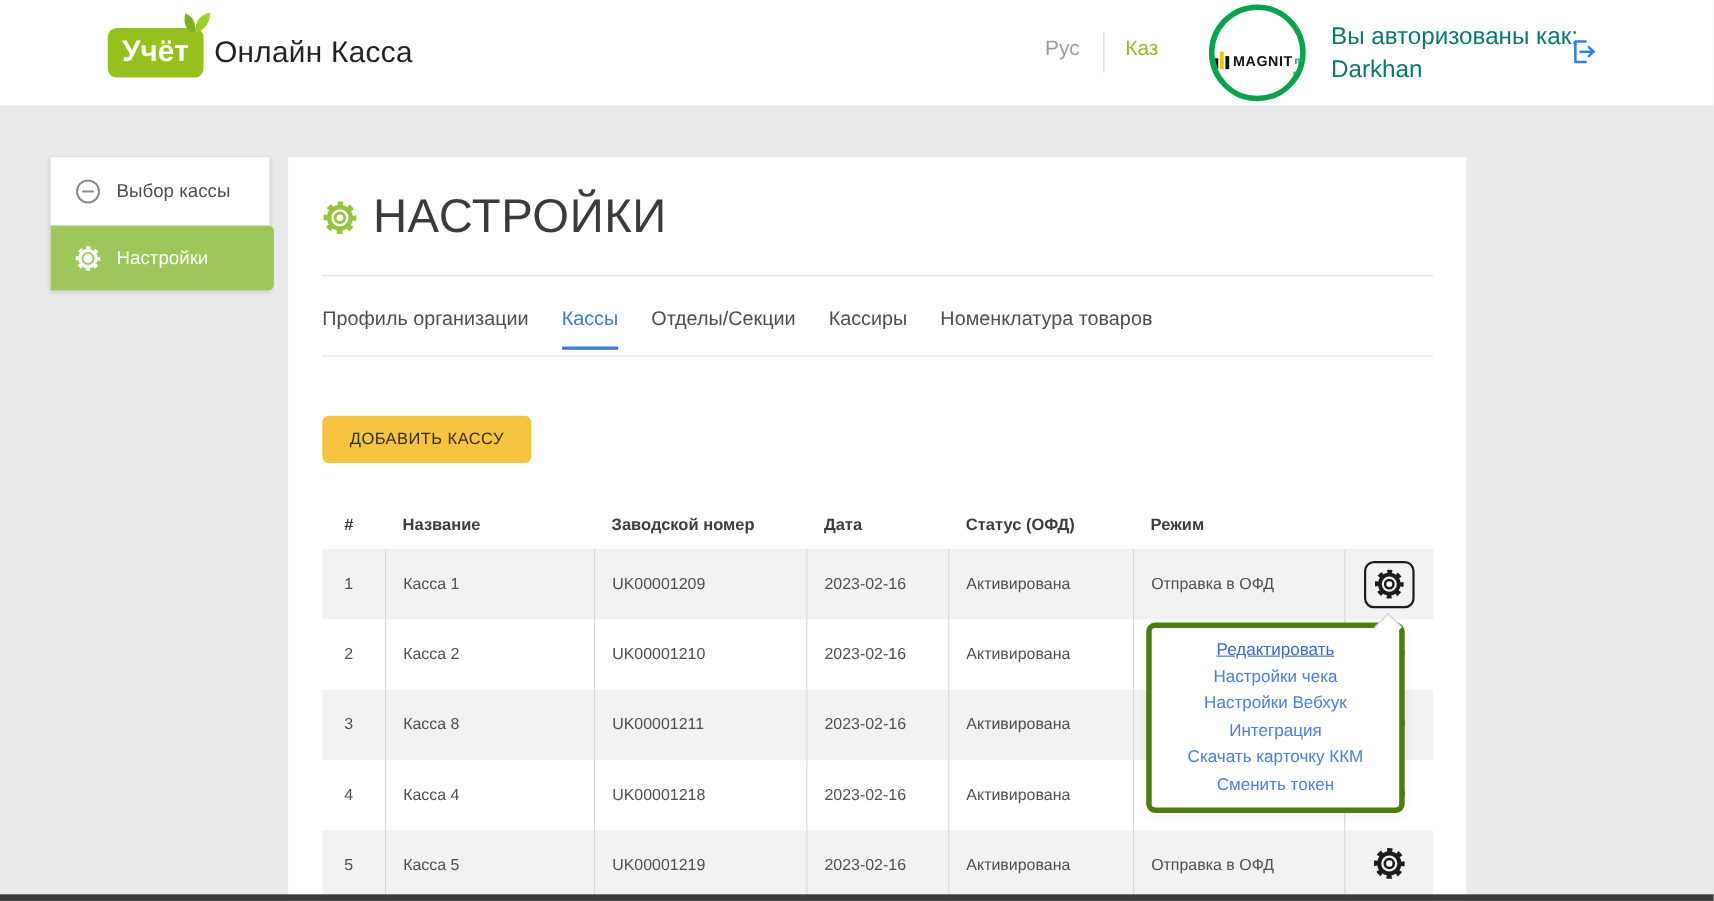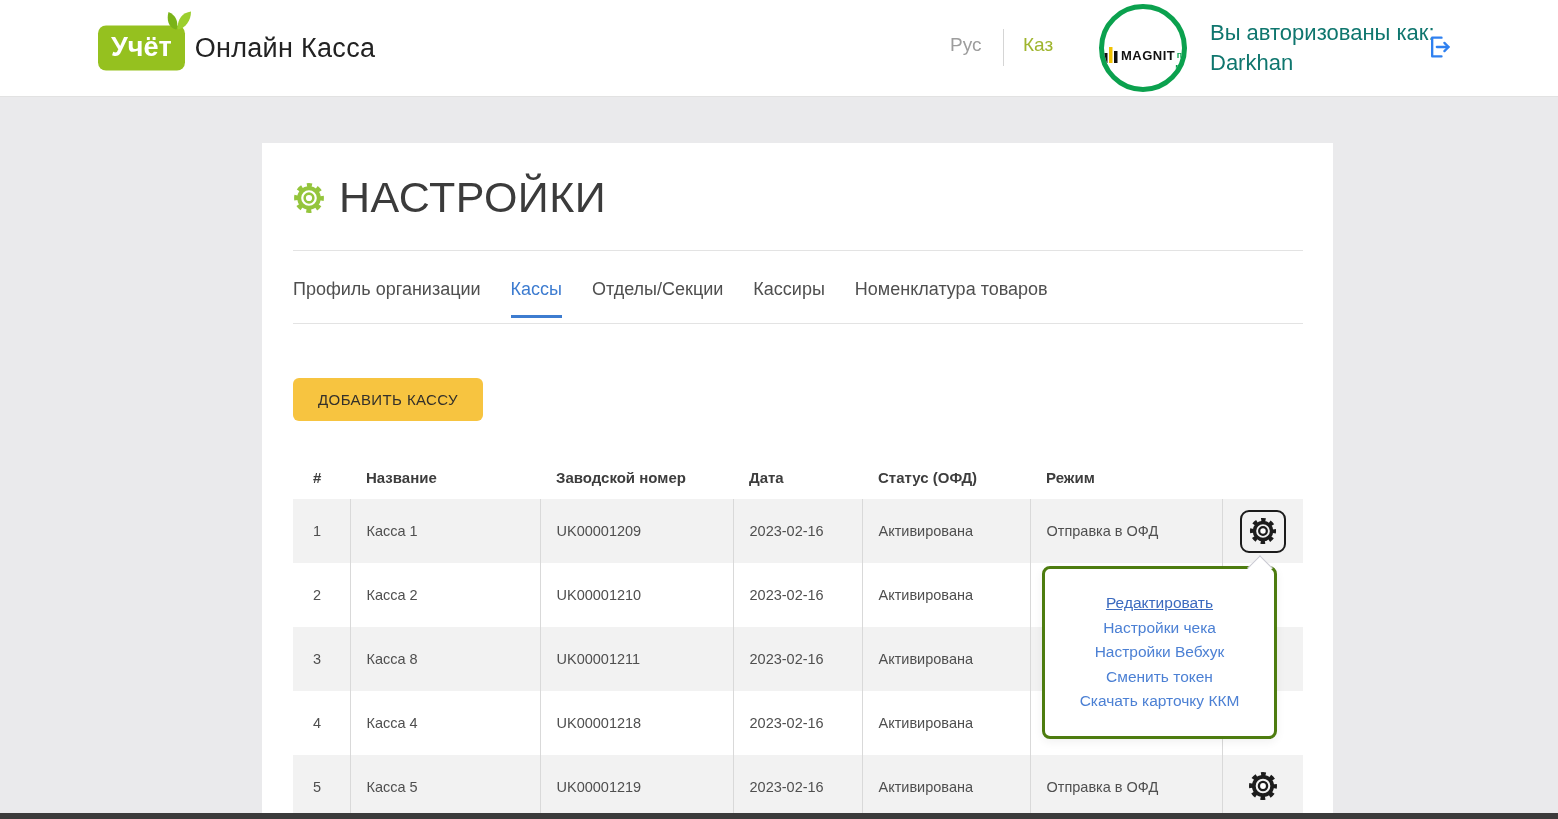--- a/index.html
+++ b/index.html
@@ -89,21 +89,21 @@
   .kassa-table td.actions { padding: 0; text-align: center; }
 
   .gear-plain { display: inline-flex; align-items: center; justify-content: center;
                 cursor: pointer; color: #1c1c1c; background: none; border: none; }
   .gear-boxed { display: inline-flex; align-items: center; justify-content: center;
                 width: 46px; height: 43px; border: 2.5px solid #1c1c1c; border-radius: 9px;
                 cursor: pointer; color: #1c1c1c; background: none; }
 
   
   .popup { position: absolute; left: 1042px; top: 566px; width: 235px; height: 173px;
-           background: #ffffff; border: 3px solid #4d7c0f; border-radius: 8px;
+           background: #ffffff; border: 5px solid #4d7c0f; border-radius: 8px;
            box-shadow: 0 3px 10px rgba(0,0,0,0.06); z-index: 10;
            display: flex; flex-direction: column; justify-content: center; }
   .popup-caret { position: absolute; top: -10px; left: 206px; width: 18px; height: 18px;
                  background: #ffffff; border-left: 1px solid #c9c9d2; border-top: 1px solid #c9c9d2;
                  transform: rotate(45deg); }
   .menu-item { display: block; text-align: center; font-size: 15.5px; line-height: 24.5px;
                color: #4c80d4; text-decoration: none; cursor: pointer; }
   .menu-item.hovered { color: #3b6abf; text-decoration: underline; }
 
   .bottom-bar { position: absolute; left: 0; top: 813px; width: 1558px; height: 6px;
@@ -167,20 +167,39 @@
 
     <button class="logout-btn">
       <svg width="28" height="28" viewBox="0 0 24 24" fill="none" stroke="#2f80f0" stroke-width="2" stroke-linecap="round" stroke-linejoin="round">
         <path d="M15 4 H7 V20 H15"></path>
         <path d="M11 12 H21"></path>
         <path d="M17.5 8.5 L21 12 L17.5 15.5"></path>
       </svg>
     </button>
   </header>
 
+  <aside class="sidebar">
+    <div class="side-item">
+      <span class="icn">
+        <svg width="24" height="24" viewBox="0 0 24 24" fill="none" stroke="currentColor" stroke-width="1.8" stroke-linecap="round">
+          <circle cx="12" cy="12" r="10"></circle>
+          <path d="M7.5 12 H16.5"></path>
+        </svg>
+      </span>
+      <span>Выбор кассы</span>
+    </div>
+    <div class="side-item active">
+      <span class="icn">
+        <svg width="24" height="24" viewBox="0 0 44 44">
+            <use href="#gear-def"></use>
+          </svg>
+      </span>
+      <span>Настройки</span>
+    </div>
+  </aside>
 
   <main class="content">
 
     <div class="page-title-row">
       <span class="icn">
         <svg width="32" height="32" viewBox="0 0 44 44">
             <use href="#gear-def"></use>
           </svg>
       </span>
       <h1 class="page-title">НАСТРОЙКИ</h1>
@@ -299,19 +318,20 @@
         </tr>
       </tbody>
     </table>
   </main>
 
   <div class="popup">
     <div class="popup-caret"></div>
     <a class="menu-item hovered">Редактировать</a>
     <a class="menu-item">Настройки чека</a>
     <a class="menu-item">Настройки Вебхук</a>
+    <a class="menu-item">Интеграция</a>
+    <a class="menu-item">Скачать карточку ККМ</a>
     <a class="menu-item">Сменить токен</a>
-    <a class="menu-item">Скачать карточку ККМ</a>
   </div>
 
   <div class="bottom-bar"></div>
 
 </div>
 
 </body></html>

